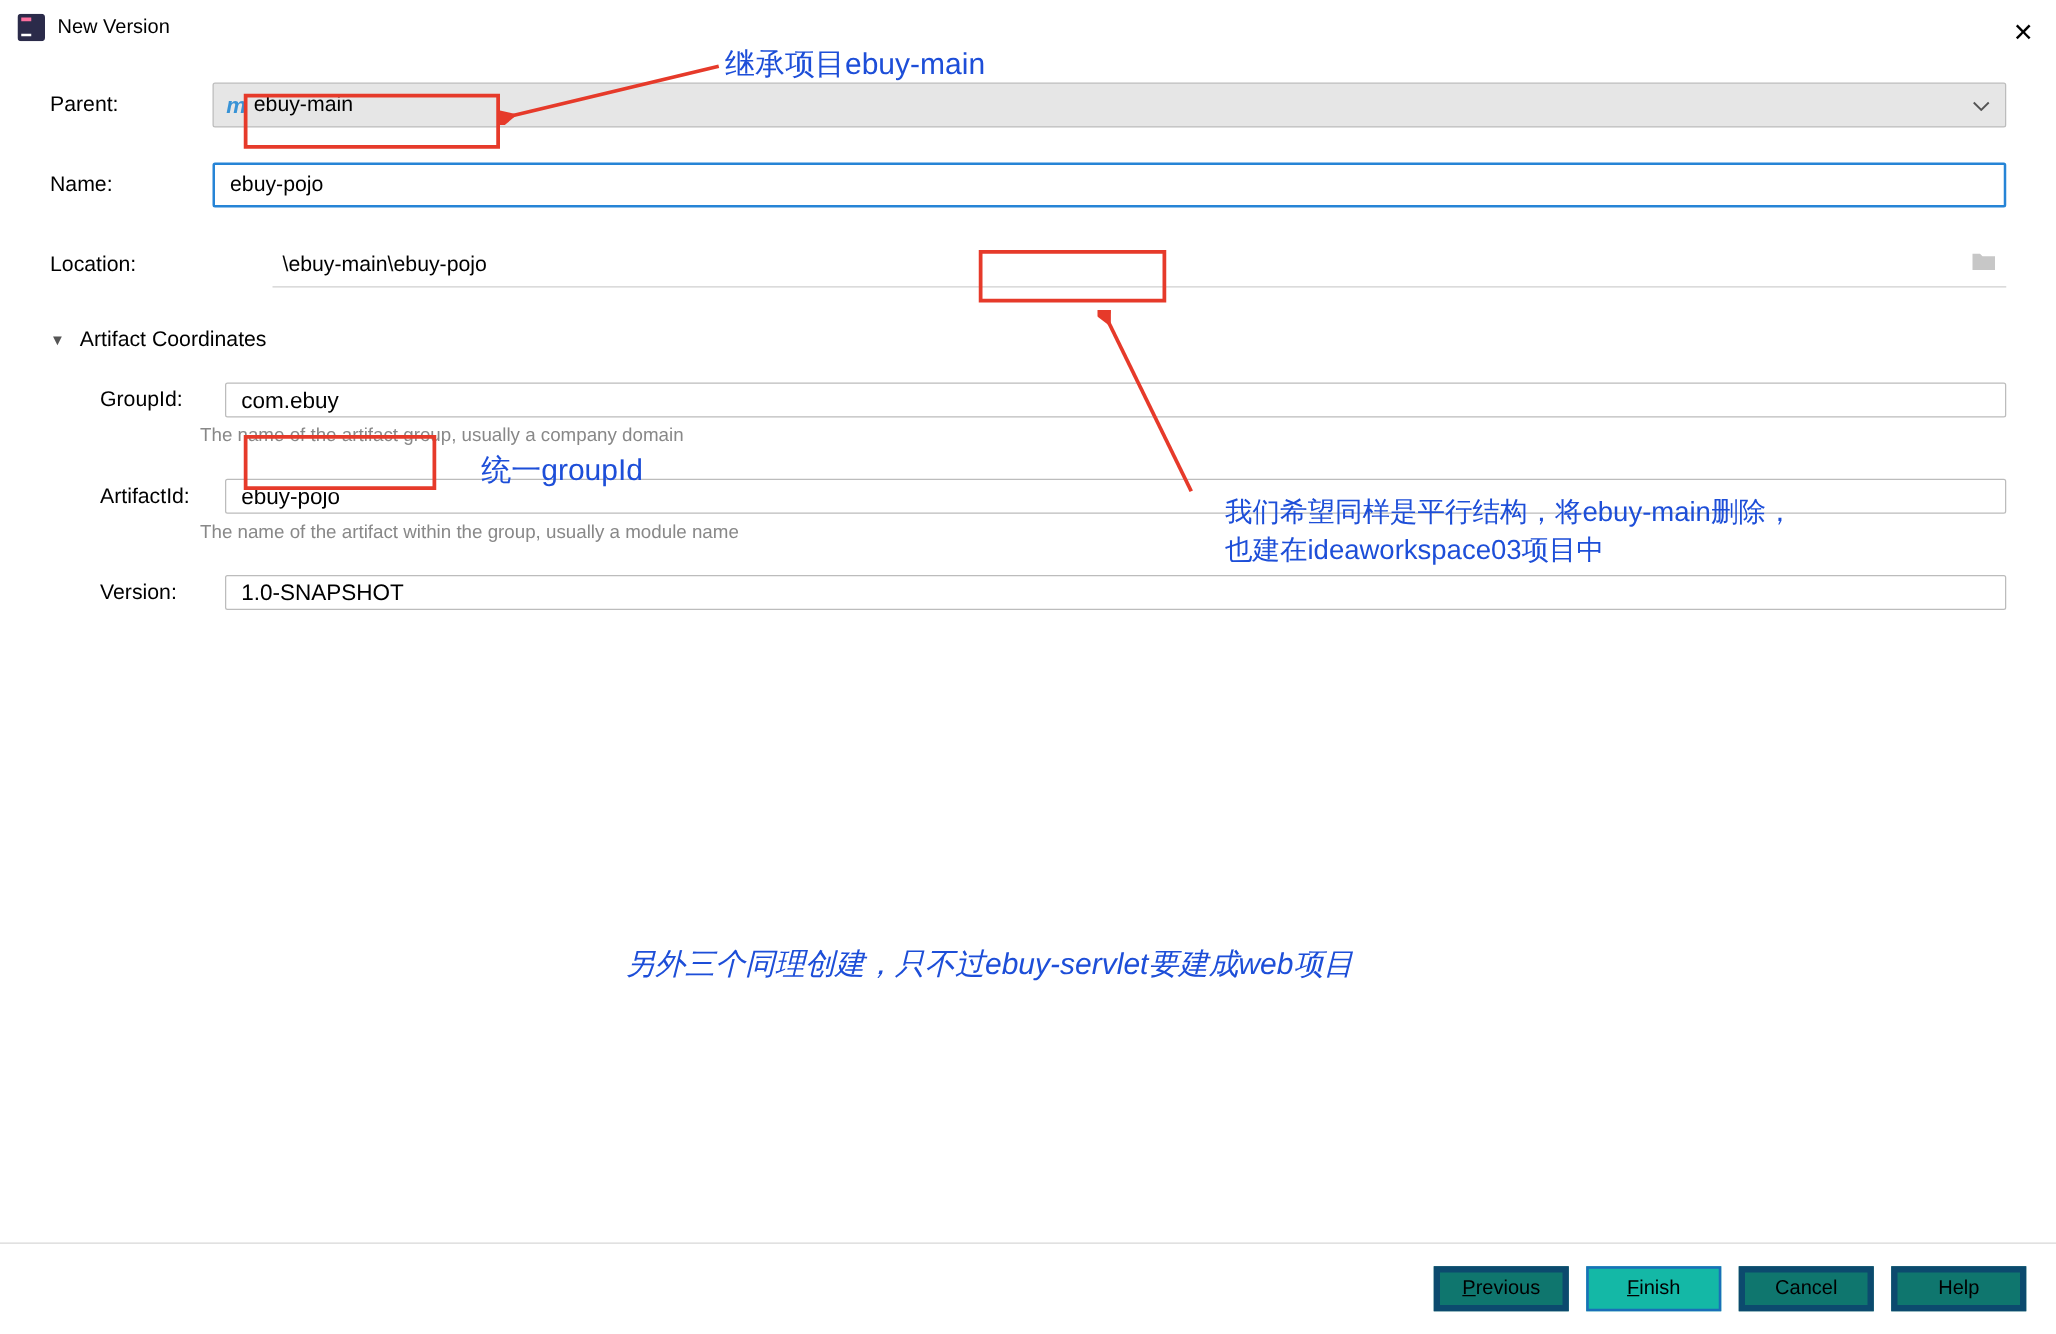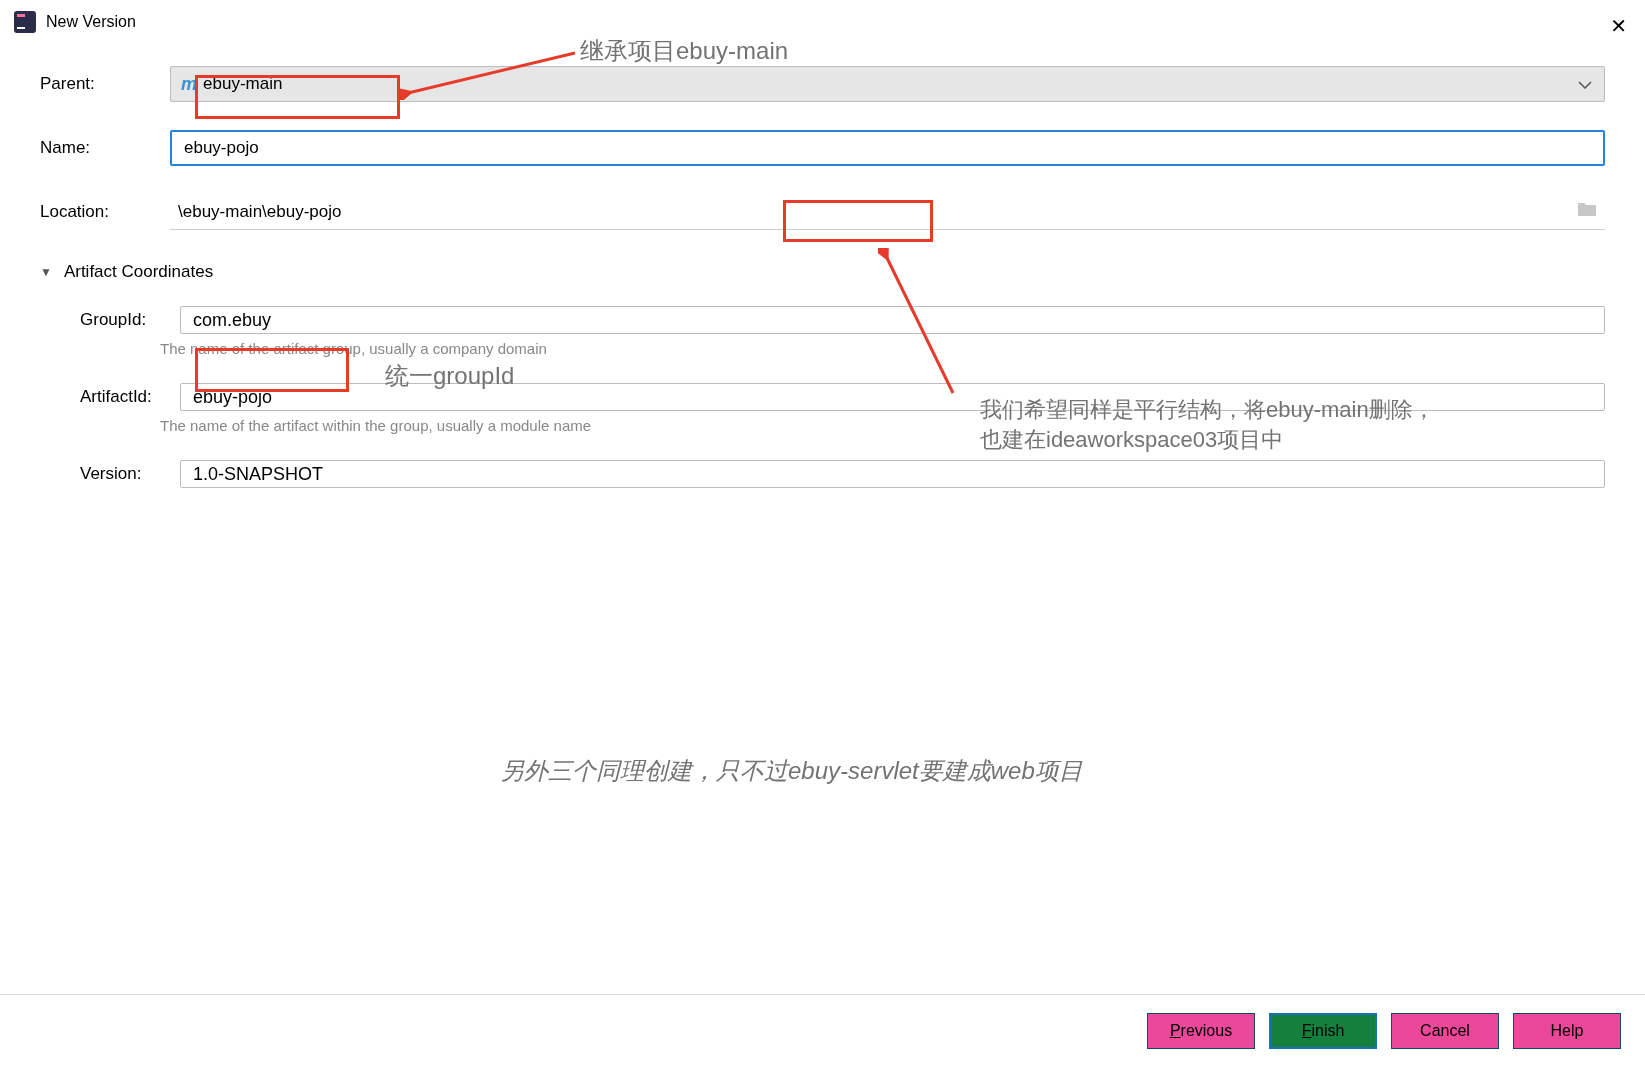--- a/index.html
+++ b/index.html
@@ -140,34 +140,34 @@
       border-top: 1px solid #d8d8d8;
       padding: 18px 24px;
       display: flex;
       justify-content: flex-end;
       gap: 14px;
       background: #fff;
     }
     .btn {
       min-width: 108px;
       height: 36px;
-      border: 1px solid #0c4a6e;
-      background: #ec4899;
+      border: 5px solid #0c4a6e;
+      background: #0f766e;
       font-size: 16px;
       cursor: pointer;
     }
     .btn.primary {
       border: 2px solid #1a6fb8;
-      background: #15803d;
+      background: #14b8a6;
     }
     .btn .ul { text-decoration: underline; }
     
     .anno {
       position: absolute;
-      color: #737373;
+      color: #1d4ed8;
       font-size: 20px;
       font-family: "Microsoft YaHei", Arial, sans-serif;
       pointer-events: none;
       white-space: nowrap;
     }
     .red-box {
       position: absolute;
       border: 3px solid #e63a2a;
       pointer-events: none;
     }
@@ -205,21 +205,21 @@
     </div>
   </div>
 
   <div class="form-row">
     <div class="label-col">Name:</div>
     <div class="value-col">
       <input class="text-input" value="ebuy-pojo" style="">
     </div>
   </div>
 
-  <div class="form-row" style="margin-bottom:12px;">
+  <div class="form-row" style="margin-bottom:12px;gap:48px;">
     <div class="label-col">Location:</div>
     <div class="value-col">
       <div class="location-wrap">
           <span>\ebuy-main\</span>
           <span>ebuy-pojo</span>
         <span style="flex:1"></span>
         <span class="folder-icon">
           <svg width="20" height="16" viewBox="0 0 20 16">
               <path d="M1 2 h6 l2 2 h10 v11 H1 z" fill="#c7c7c7"></path>
             </svg>

